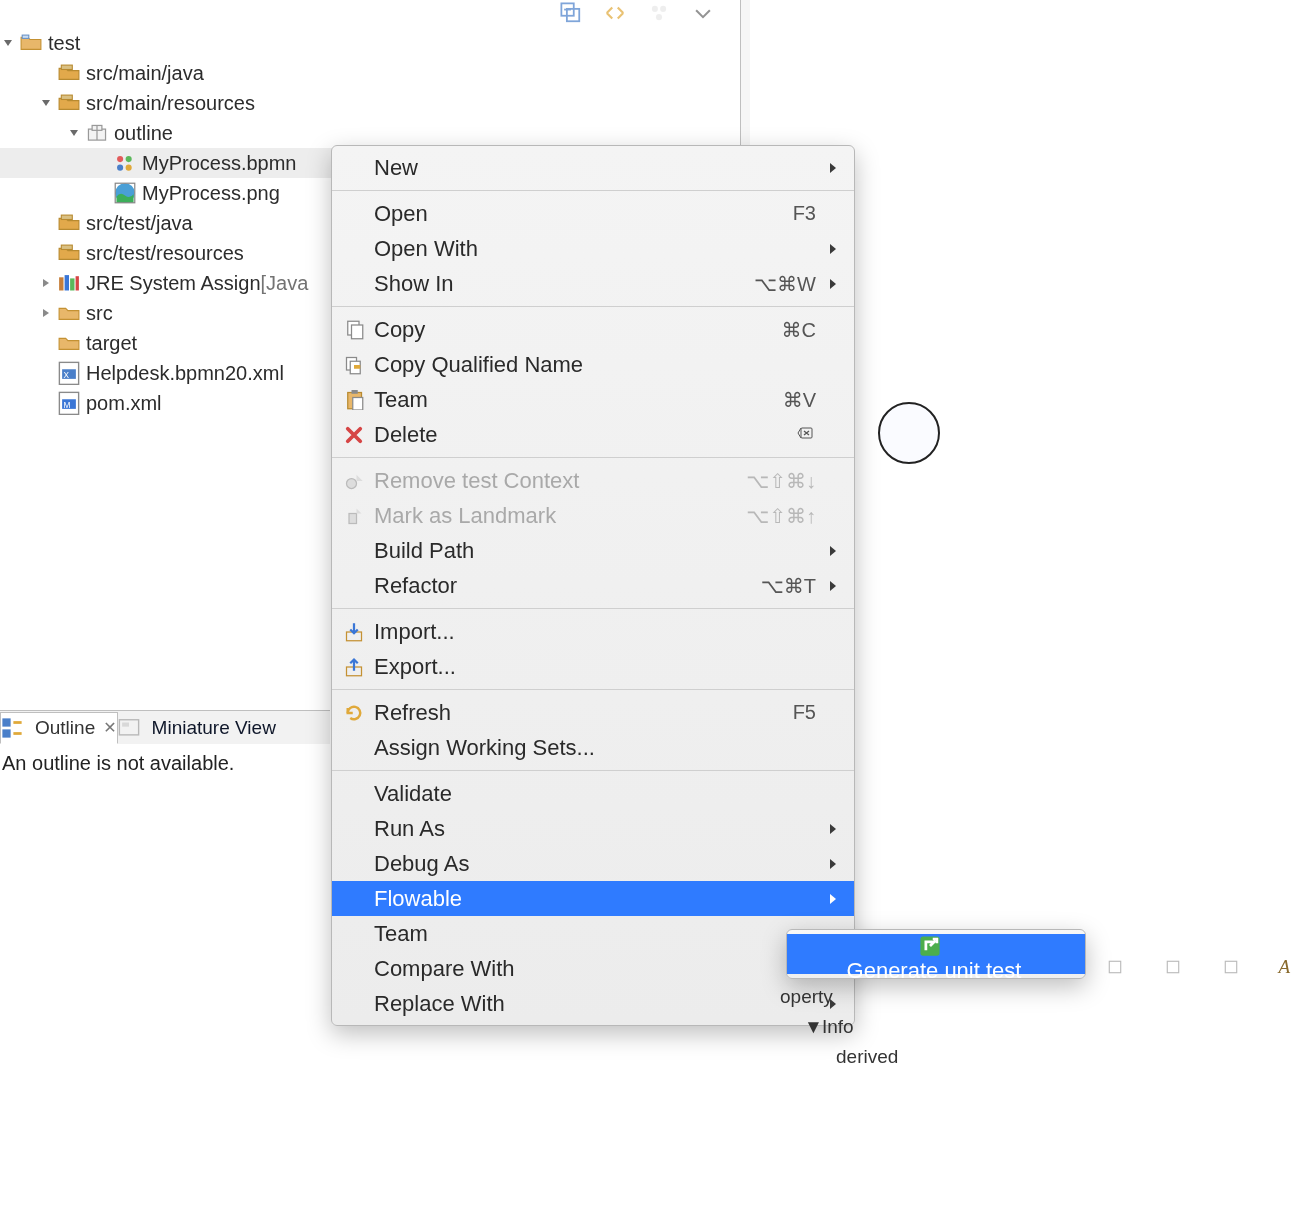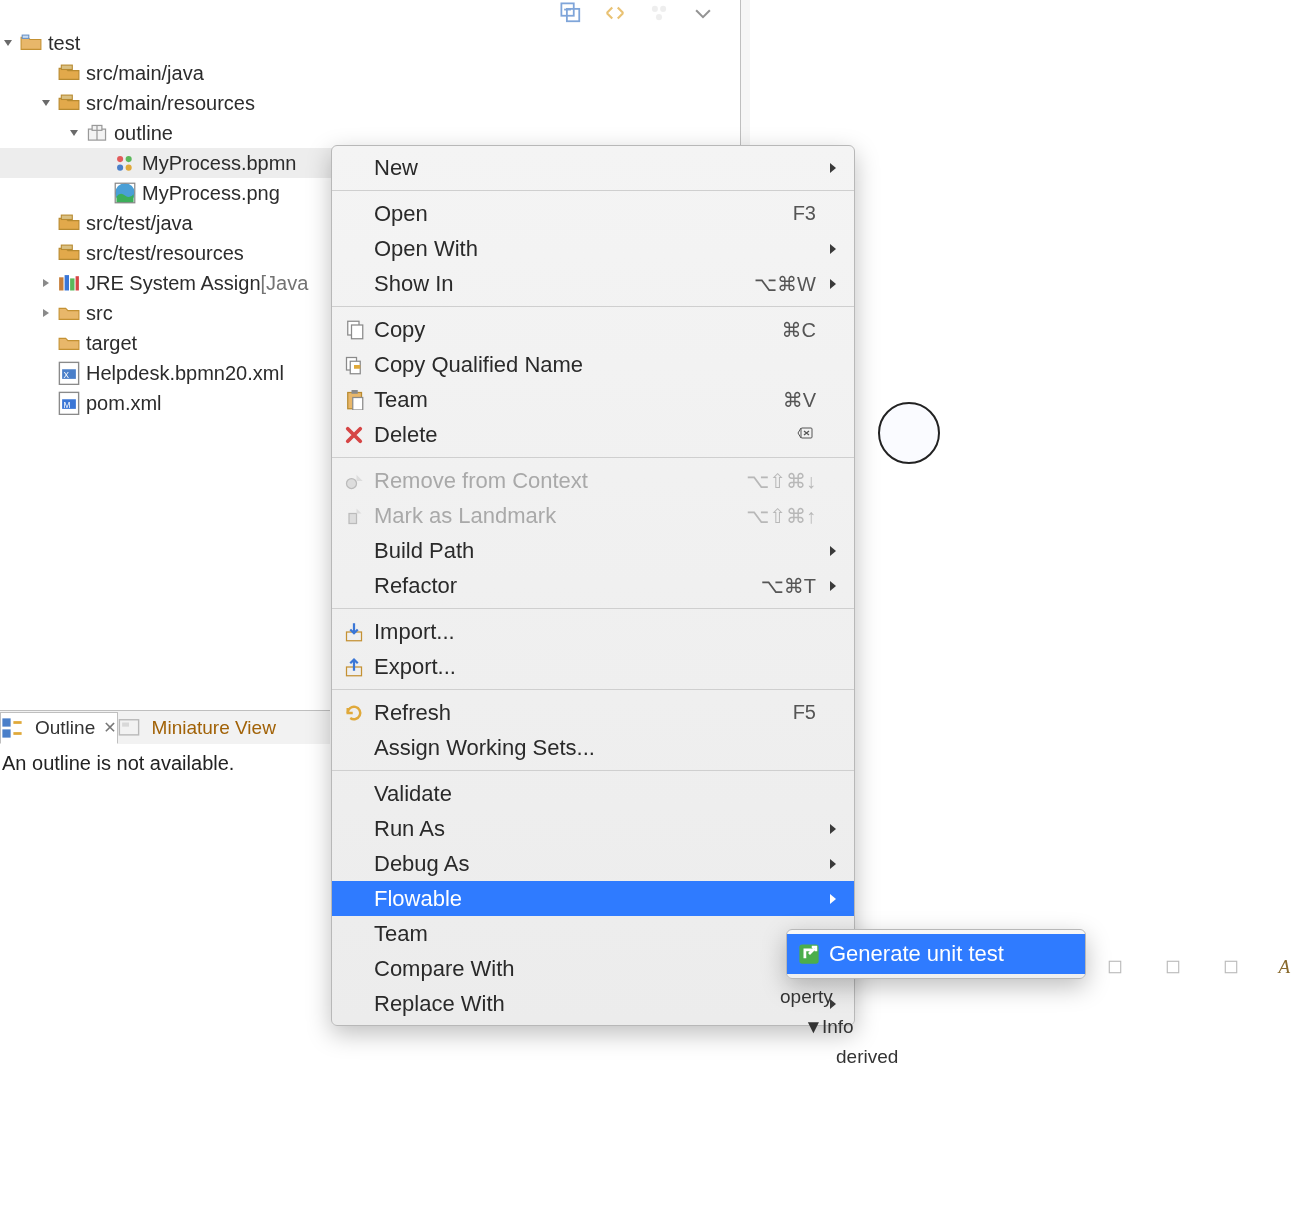--- a/index.html
+++ b/index.html
@@ -111,21 +111,21 @@
   .submenu {
     position:absolute; top:929px; left:786px;
     width:300px;
     background: linear-gradient(#f7f7f7,#efefef);
     border:1px solid #b8b8b8;
     border-radius:6px;
     box-shadow:0 8px 24px rgba(0,0,0,.25);
     padding:4px 0;
   }
   .submenu .ctx-item { height:40px; font-size:22px; }
-  .submenu .ctx-item.selected { background:#2f7bff; color:#fff; }
+  .submenu .ctx-item.selected { background:#2f7bff; color:#fff;flex-direction:column; }
 
   
   .editor-circle {
     position:absolute; top:402px; left:878px;
     width:62px; height:62px;
     border:2px solid #222; border-radius:50%;
     background:#fafbff;
   }
 
   
@@ -346,21 +346,21 @@
       <svg viewBox="0 0 16 16">
           <rect x="1" y="1" width="6" height="6" fill="#4a7fc9"></rect>
           <rect x="9" y="3" width="6" height="2" fill="#e0a93a"></rect>
           <rect x="1" y="9" width="6" height="6" fill="#4a7fc9"></rect>
           <rect x="9" y="11" width="6" height="2" fill="#e0a93a"></rect>
         </svg>
     </span>
     <span>Outline</span>
     <span class="close">✕</span>
   </div>
-  <div class="outline-tab" style="color:#a16207">
+  <div class="outline-tab" style="color:#0f172a">
     <span class="icon">
       <svg viewBox="0 0 16 16">
           <rect x="1" y="2" width="14" height="11" fill="none" stroke="#b8b8b8"></rect>
           <rect x="3" y="4" width="5" height="3" fill="#d8d8d8"></rect>
         </svg>
     </span>
     <span>Miniature View</span>
   </div>
 </div>
 <div class="outline-msg">An outline is not available.</div>
@@ -443,21 +443,21 @@
         </svg></span>
       <span class="mi-arrow"></span>
     </div>
     <div class="ctx-sep"></div>
     <div class="ctx-item disabled">
       <span class="mi-icon">
         <svg width="20" height="20" viewBox="0 0 16 16">
           <use href="#ic-remove-ctx"></use>
         </svg>
       </span>
-      <span class="mi-label">Remove from Context</span>
+      <span class="mi-label">Remove test Context</span>
       <span class="mi-shortcut">⌥⇧⌘↓</span>
       <span class="mi-arrow"></span>
     </div>
     <div class="ctx-item disabled">
       <span class="mi-icon">
         <svg width="20" height="20" viewBox="0 0 16 16">
           <use href="#ic-landmark"></use>
         </svg>
       </span>
       <span class="mi-label">Mark as Landmark</span>

